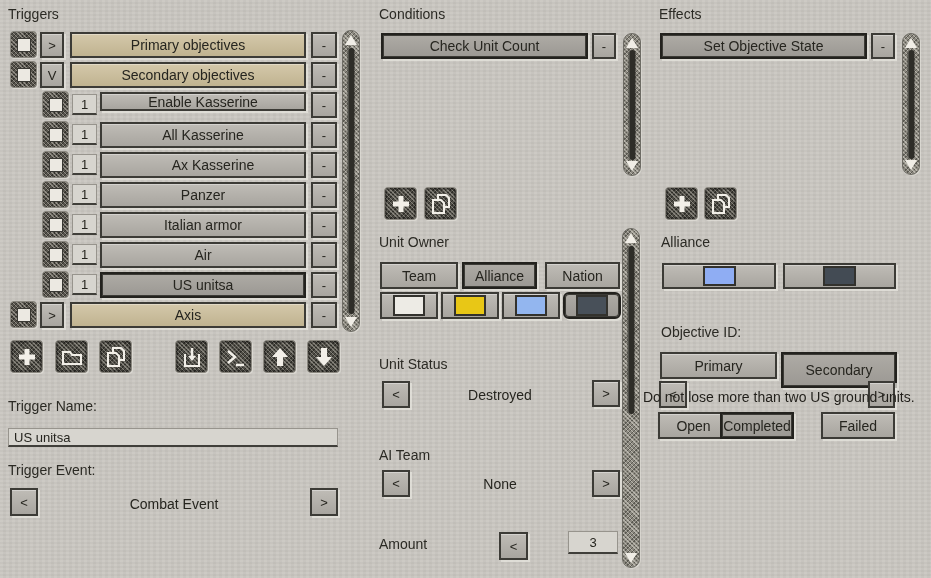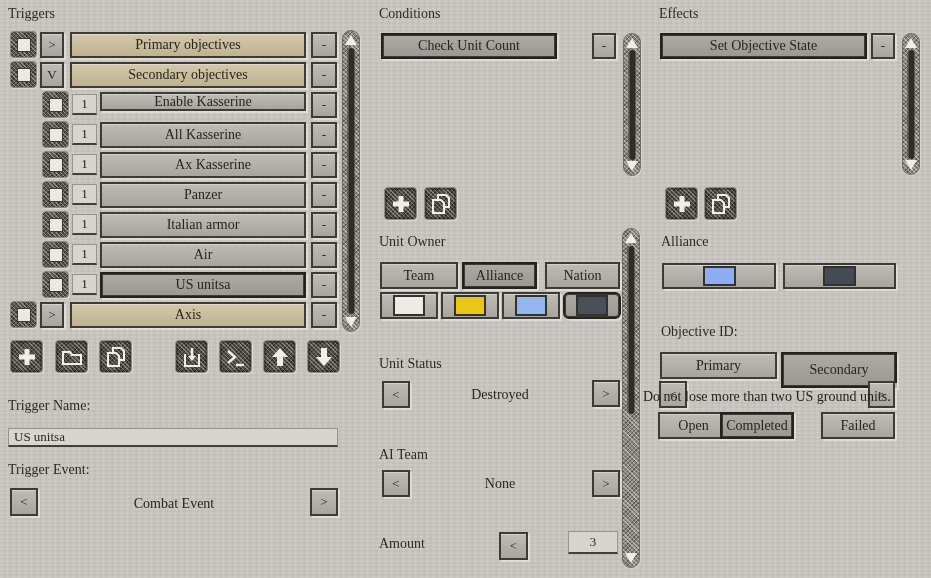--- a/index.html
+++ b/index.html
@@ -2,21 +2,21 @@
 <html><head>
 <meta charset="utf-8">
 <style>
   html,body{margin:0;padding:0;}
   .stage{
     position:relative;width:931px;height:578px;overflow:hidden;
     background:#c9c6c0;
     background-image:
       repeating-linear-gradient(0deg, rgba(255,255,255,.04) 0 2px, rgba(0,0,0,.02) 2px 4px),
       repeating-linear-gradient(90deg, rgba(255,255,255,.03) 0 3px, rgba(0,0,0,.02) 3px 6px);
-    font-family:Liberation Serif, serif;color:#26251f;
+    font-family:Liberation Sans, sans-serif;color:#26251f;
   }
   .label{position:absolute;font-size:14px;color:#2b2a24;white-space:nowrap;}
   .btn{
     position:absolute;box-sizing:border-box;display:flex;align-items:center;justify-content:center;
     background:linear-gradient(#bfbcb6,#a8a59f);
     border:2px solid #3c3b36;box-shadow:2px 2px 0 rgba(230,228,221,.75), inset 0 1px 0 rgba(255,255,255,.35);
     font-size:14px;color:#26251f;white-space:nowrap;cursor:default;
   }
   .btn.tan{background:linear-gradient(#d4c8aa,#c0b390);}
   .btn.sel{background:linear-gradient(#aeaba5,#9b9893);border-color:#23221e;
@@ -198,21 +198,21 @@
   <div class="label" style="left:8px;top:398px;">Trigger Name:</div>
   <div class="field" style="left:8px;top:428px;width:330px;height:19px;padding-left:5px;">US unitsa</div>
 
   <div class="label" style="left:8px;top:462px;">Trigger Event:</div>
   <div class="btn sm" style="left:10px;top:488px;width:28px;height:28px;">&lt;</div>
   <div class="ctext" style="left:74px;top:496px;width:200px;">Combat Event</div>
   <div class="btn sm" style="left:310px;top:488px;width:28px;height:28px;">&gt;</div>
 
   <div class="label" style="left:379px;top:6px;">Conditions</div>
 
-  <div class="btn sel" style="left:381px;top:33px;width:176px;height:26px;">Check Unit Count</div>
+  <div class="btn sel" style="left:381px;top:33px;width:207px;height:26px;">Check Unit Count</div>
   <div class="btn sm" style="left:592px;top:33px;width:24px;height:26px;">-</div>
 
   <div class="scrollbar" style="left:623px;top:33px;height:143px;">
     <div class="sb-arrow up"></div>
     <div class="sb-groove" style="top:16px;height:110px;"></div>
     <div class="sb-arrow down"></div>
   </div>
 
   <div class="darkbtn" style="left:384px;top:187px;width:33px;height:33px;">
     <span>

